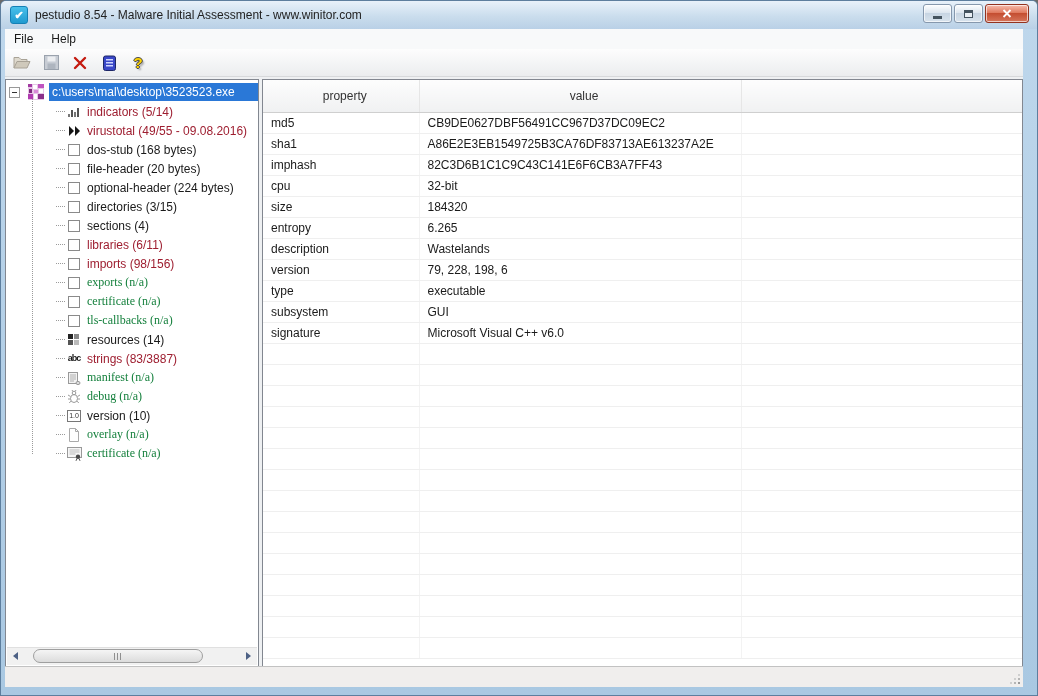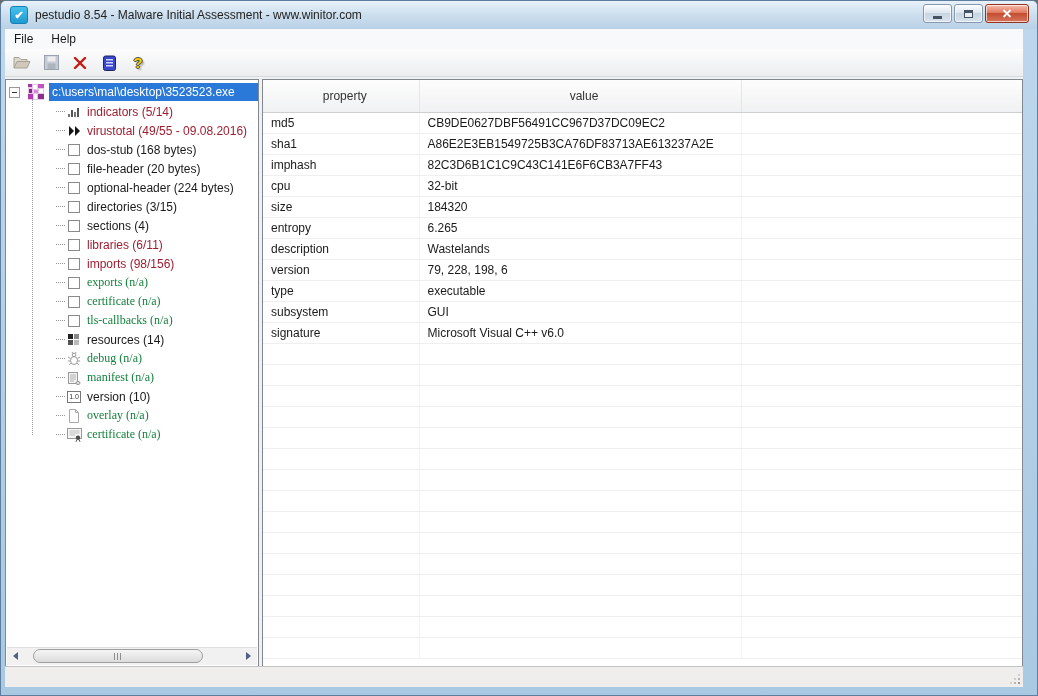--- a/index.html
+++ b/index.html
@@ -247,37 +247,43 @@
                 <rect x="0" y="0" width="5" height="5" fill="#222"></rect>
                 <rect x="6" y="0" width="5" height="5" fill="#888"></rect>
                 <rect x="0" y="6" width="5" height="5" fill="#555"></rect>
                 <rect x="6" y="6" width="5" height="5" fill="#bbb"></rect>
               </svg>
             </span>
             <span class="tlabel normal">resources (14)</span>
           </div>
           <div class="tree-item">
             <span class="icon">
+              <span class="abc">abc</span>
+            </span>
+            <span class="tlabel alert">strings (83/3887)</span>
+          </div>
+          <div class="tree-item">
+            <span class="icon">
+              <svg width="14" height="14">
+                <rect x="1.5" y="1.5" width="9" height="11" fill="#f2f2f2" stroke="#999"></rect>
+                <path d="M3 4 h6 M3 6 h6 M3 8 h6 M3 10 h4" stroke="#b0b0b0"></path>
+                <ellipse cx="11" cy="12" rx="2" ry="1.6" fill="#ddd" stroke="#999"></ellipse>
+              </svg>
+            </span>
+            <span class="tlabel disabled">manifest (n/a)</span>
+          </div>
+          <div class="tree-item">
+            <span class="icon">
               <svg width="14" height="14" fill="none" stroke="#9a9a9a">
                 <ellipse cx="7" cy="8.5" rx="3.5" ry="4"></ellipse>
                 <circle cx="7" cy="3" r="1.8"></circle>
                 <path d="M3.5 6.5 L1 5 M3.5 9 L1 9 M4.2 11 L2.2 13 M10.5 6.5 L13 5 M10.5 9 L13 9 M9.8 11 L11.8 13 M5.8 1.4 L5 0 M8.2 1.4 L9 0"></path>
               </svg>
             </span>
             <span class="tlabel disabled">debug (n/a)</span>
-          </div>
-          <div class="tree-item">
-            <span class="icon">
-              <svg width="14" height="14">
-                <rect x="1.5" y="1.5" width="9" height="11" fill="#f2f2f2" stroke="#999"></rect>
-                <path d="M3 4 h6 M3 6 h6 M3 8 h6 M3 10 h4" stroke="#b0b0b0"></path>
-                <ellipse cx="11" cy="12" rx="2" ry="1.6" fill="#ddd" stroke="#999"></ellipse>
-              </svg>
-            </span>
-            <span class="tlabel disabled">manifest (n/a)</span>
           </div>
           <div class="tree-item">
             <span class="icon">
               <span class="ver">1.0</span>
             </span>
             <span class="tlabel normal">version (10)</span>
           </div>
           <div class="tree-item">
             <span class="icon">
               <svg width="12" height="14">

